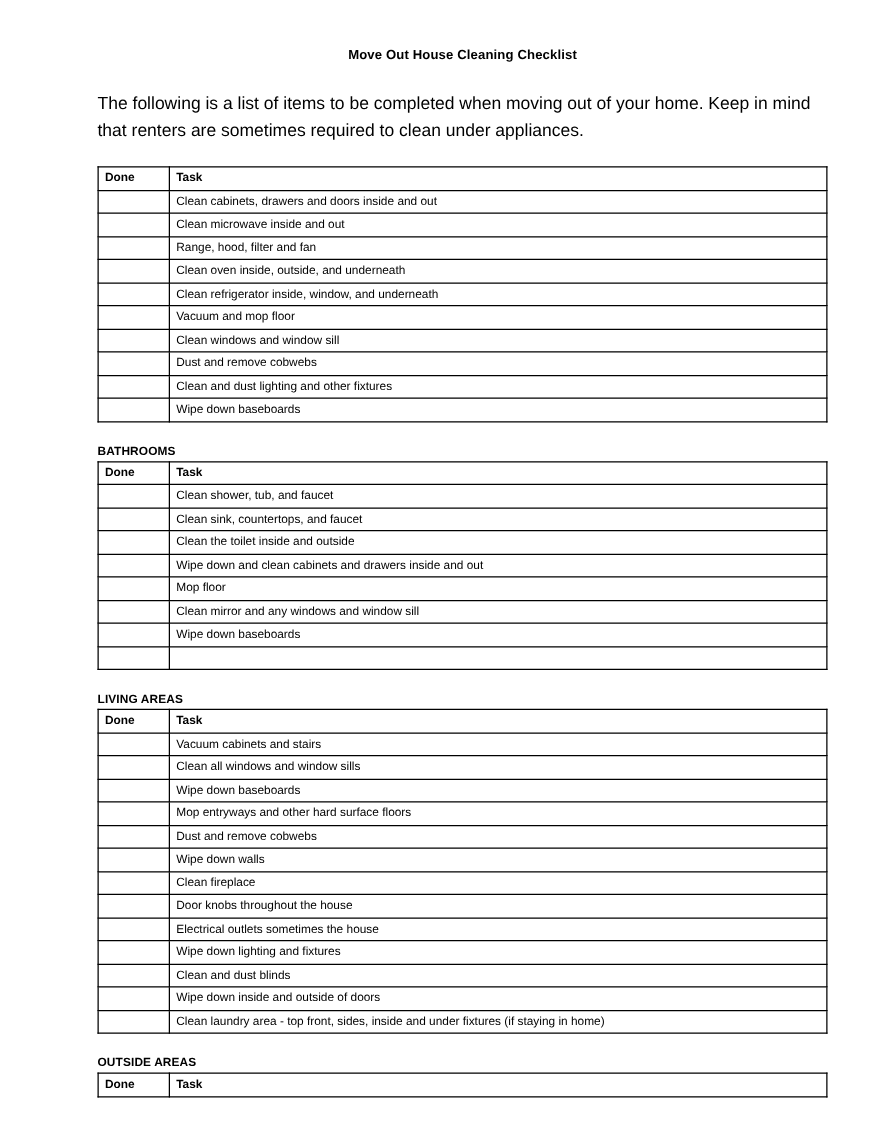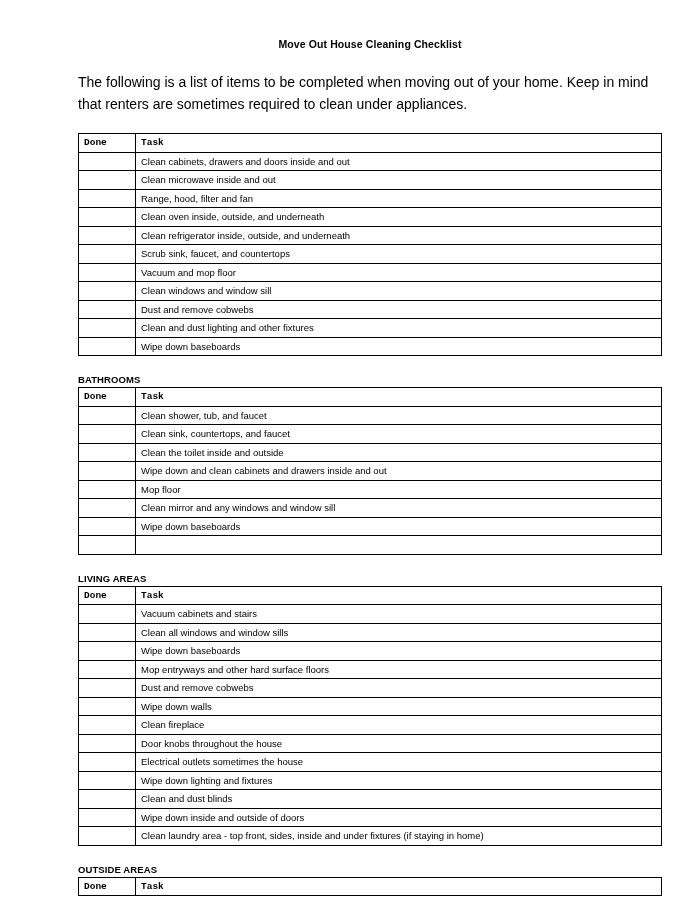--- a/index.html
+++ b/index.html
@@ -57,21 +57,20 @@
     padding: 2px 5px;
     height: 13.5px;
     vertical-align: middle;
     text-align: left;
     font-weight: normal;
     overflow: hidden;
     white-space: nowrap;
   }
   table.checklist th {
     font-weight: bold;
-    font-family: Liberation Mono, monospace;
   }
   .col-done {
     width: 46px;
   }
   .cell-empty {
     
   }
   .spacer-row td {
     height: 13.5px;
   }
@@ -106,25 +105,21 @@
             <tr>
               <td class="col-done cell-empty"></td>
               <td>Range, hood, filter and fan</td>
             </tr>
             <tr>
               <td class="col-done cell-empty"></td>
               <td>Clean oven inside, outside, and underneath</td>
             </tr>
             <tr>
               <td class="col-done cell-empty"></td>
-              <td>Clean refrigerator inside, outside, and underneath</td>
-            </tr>
-            <tr>
-              <td class="col-done cell-empty"></td>
-              <td>Scrub sink, faucet, and countertops</td>
+              <td>Clean refrigerator inside, window, and underneath</td>
             </tr>
             <tr>
               <td class="col-done cell-empty"></td>
               <td>Vacuum and mop floor</td>
             </tr>
             <tr>
               <td class="col-done cell-empty"></td>
               <td>Clean windows and window sill</td>
             </tr>
             <tr>

